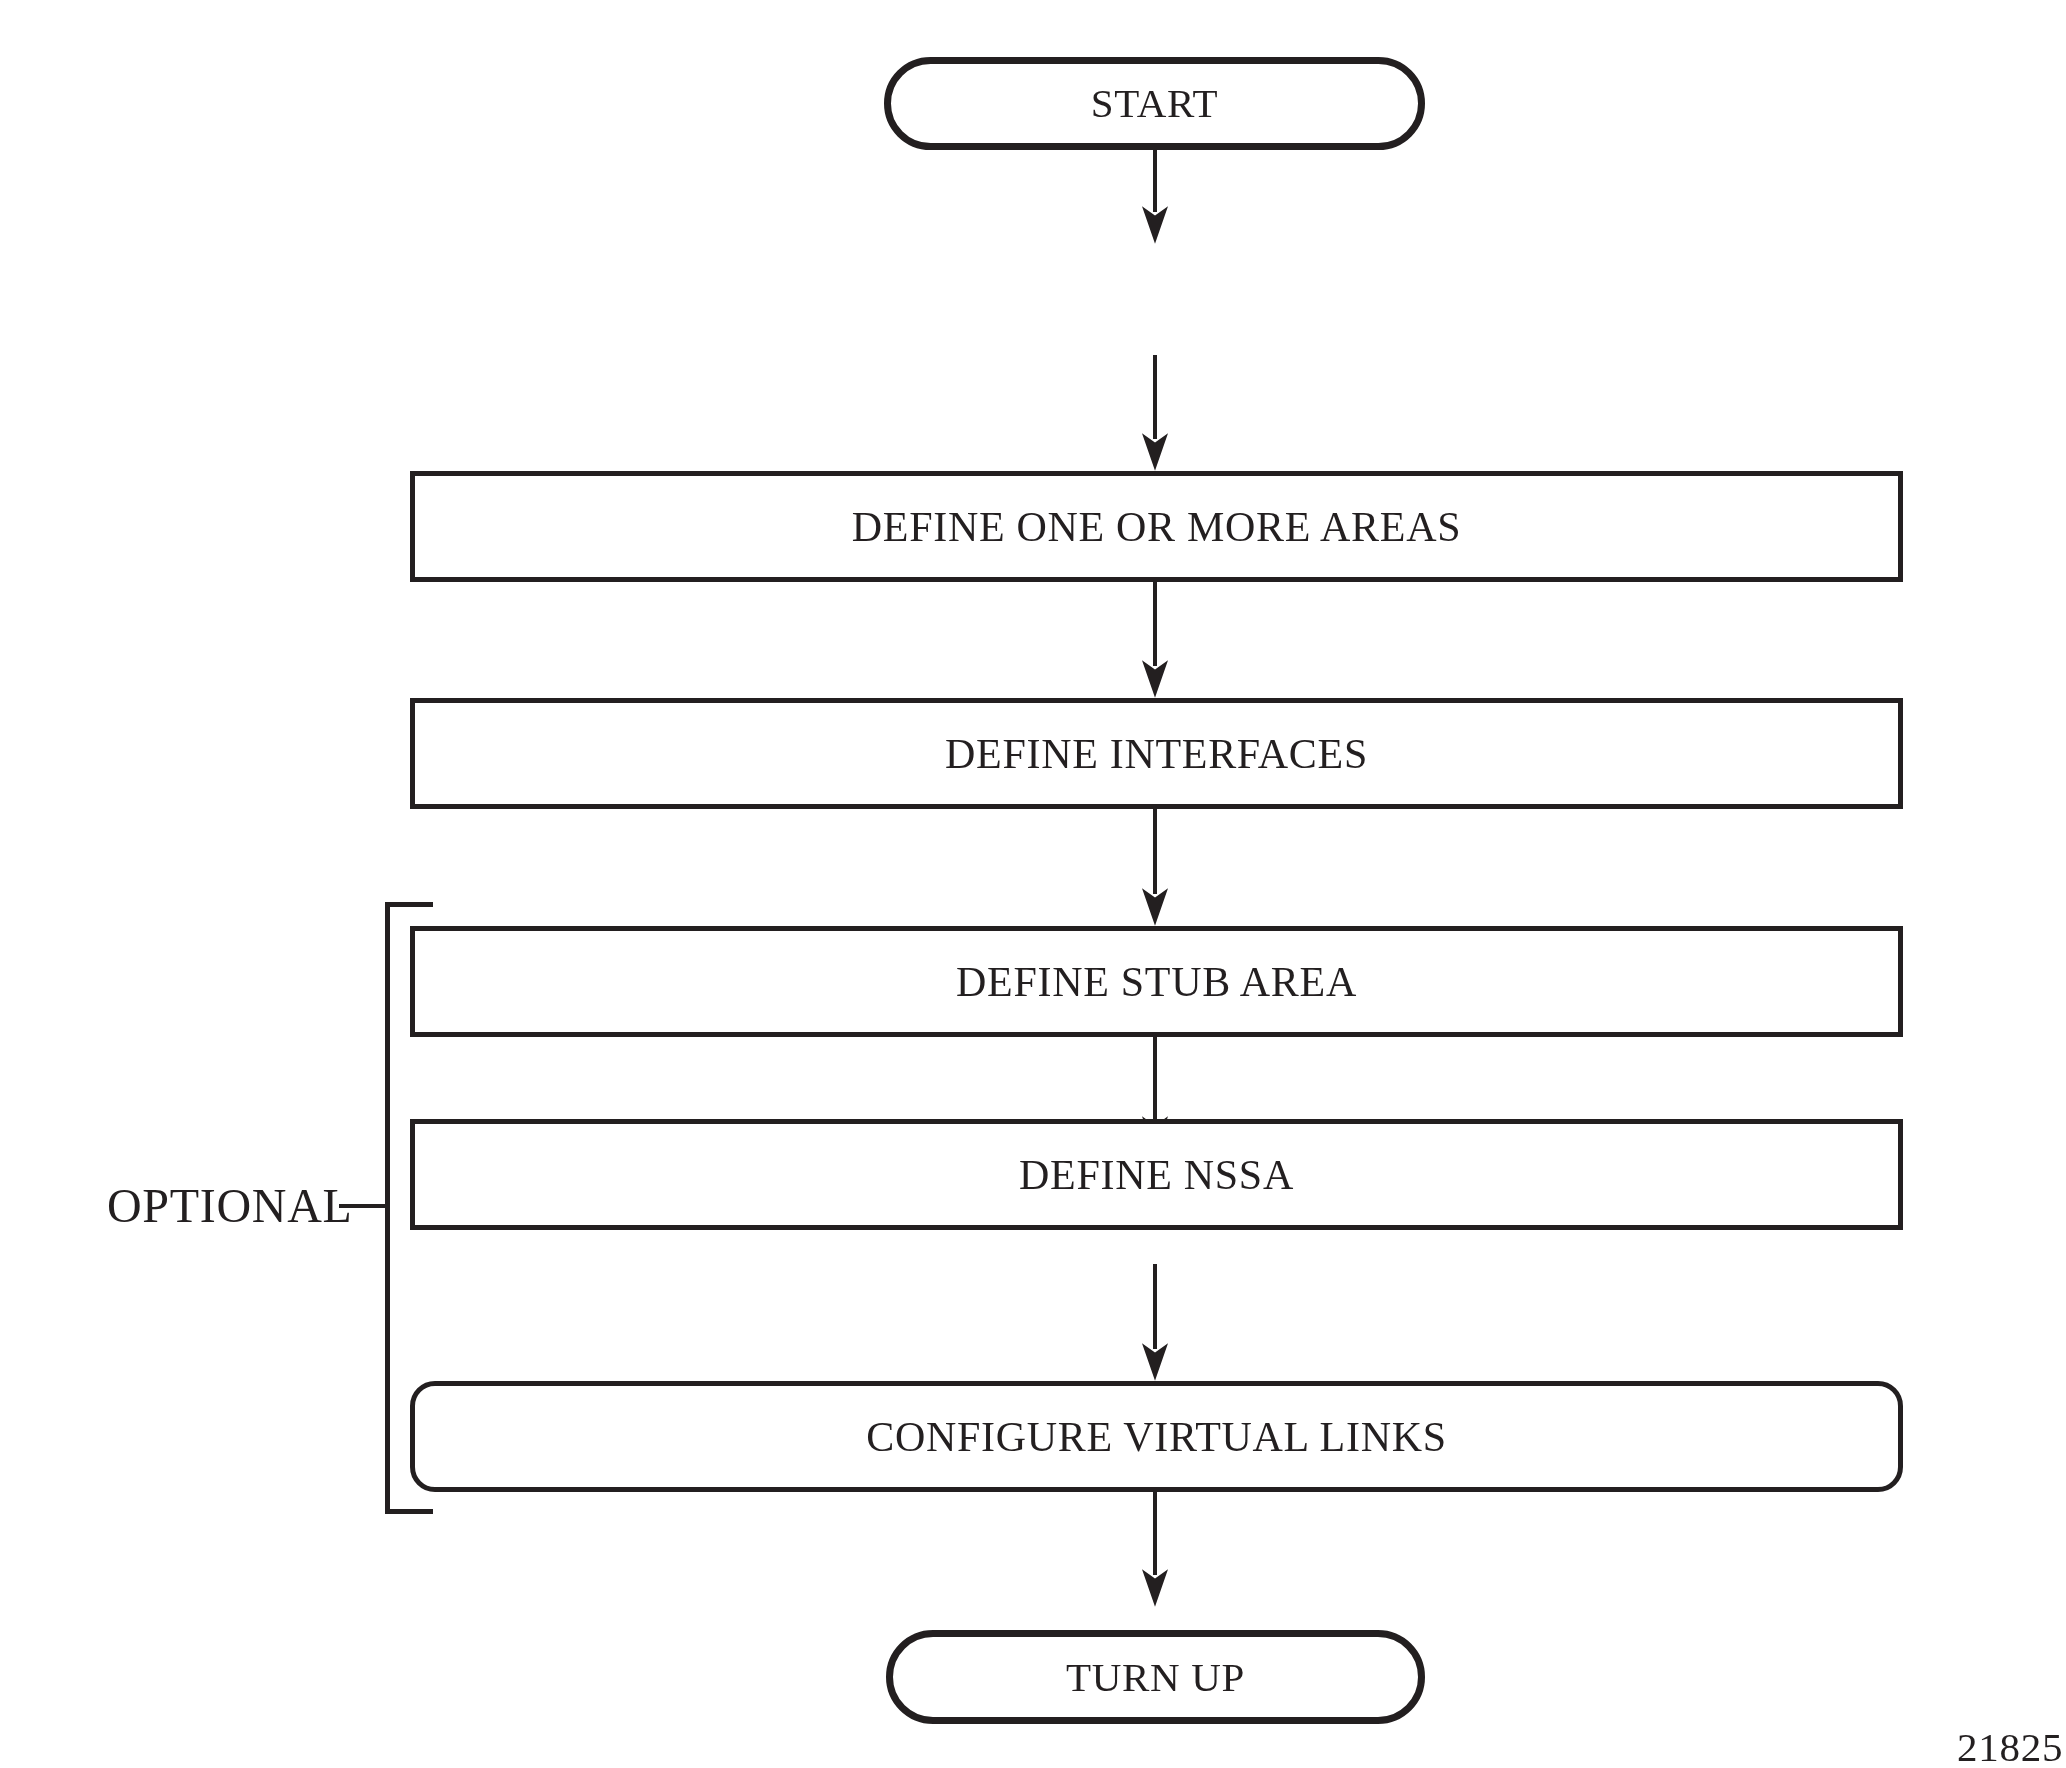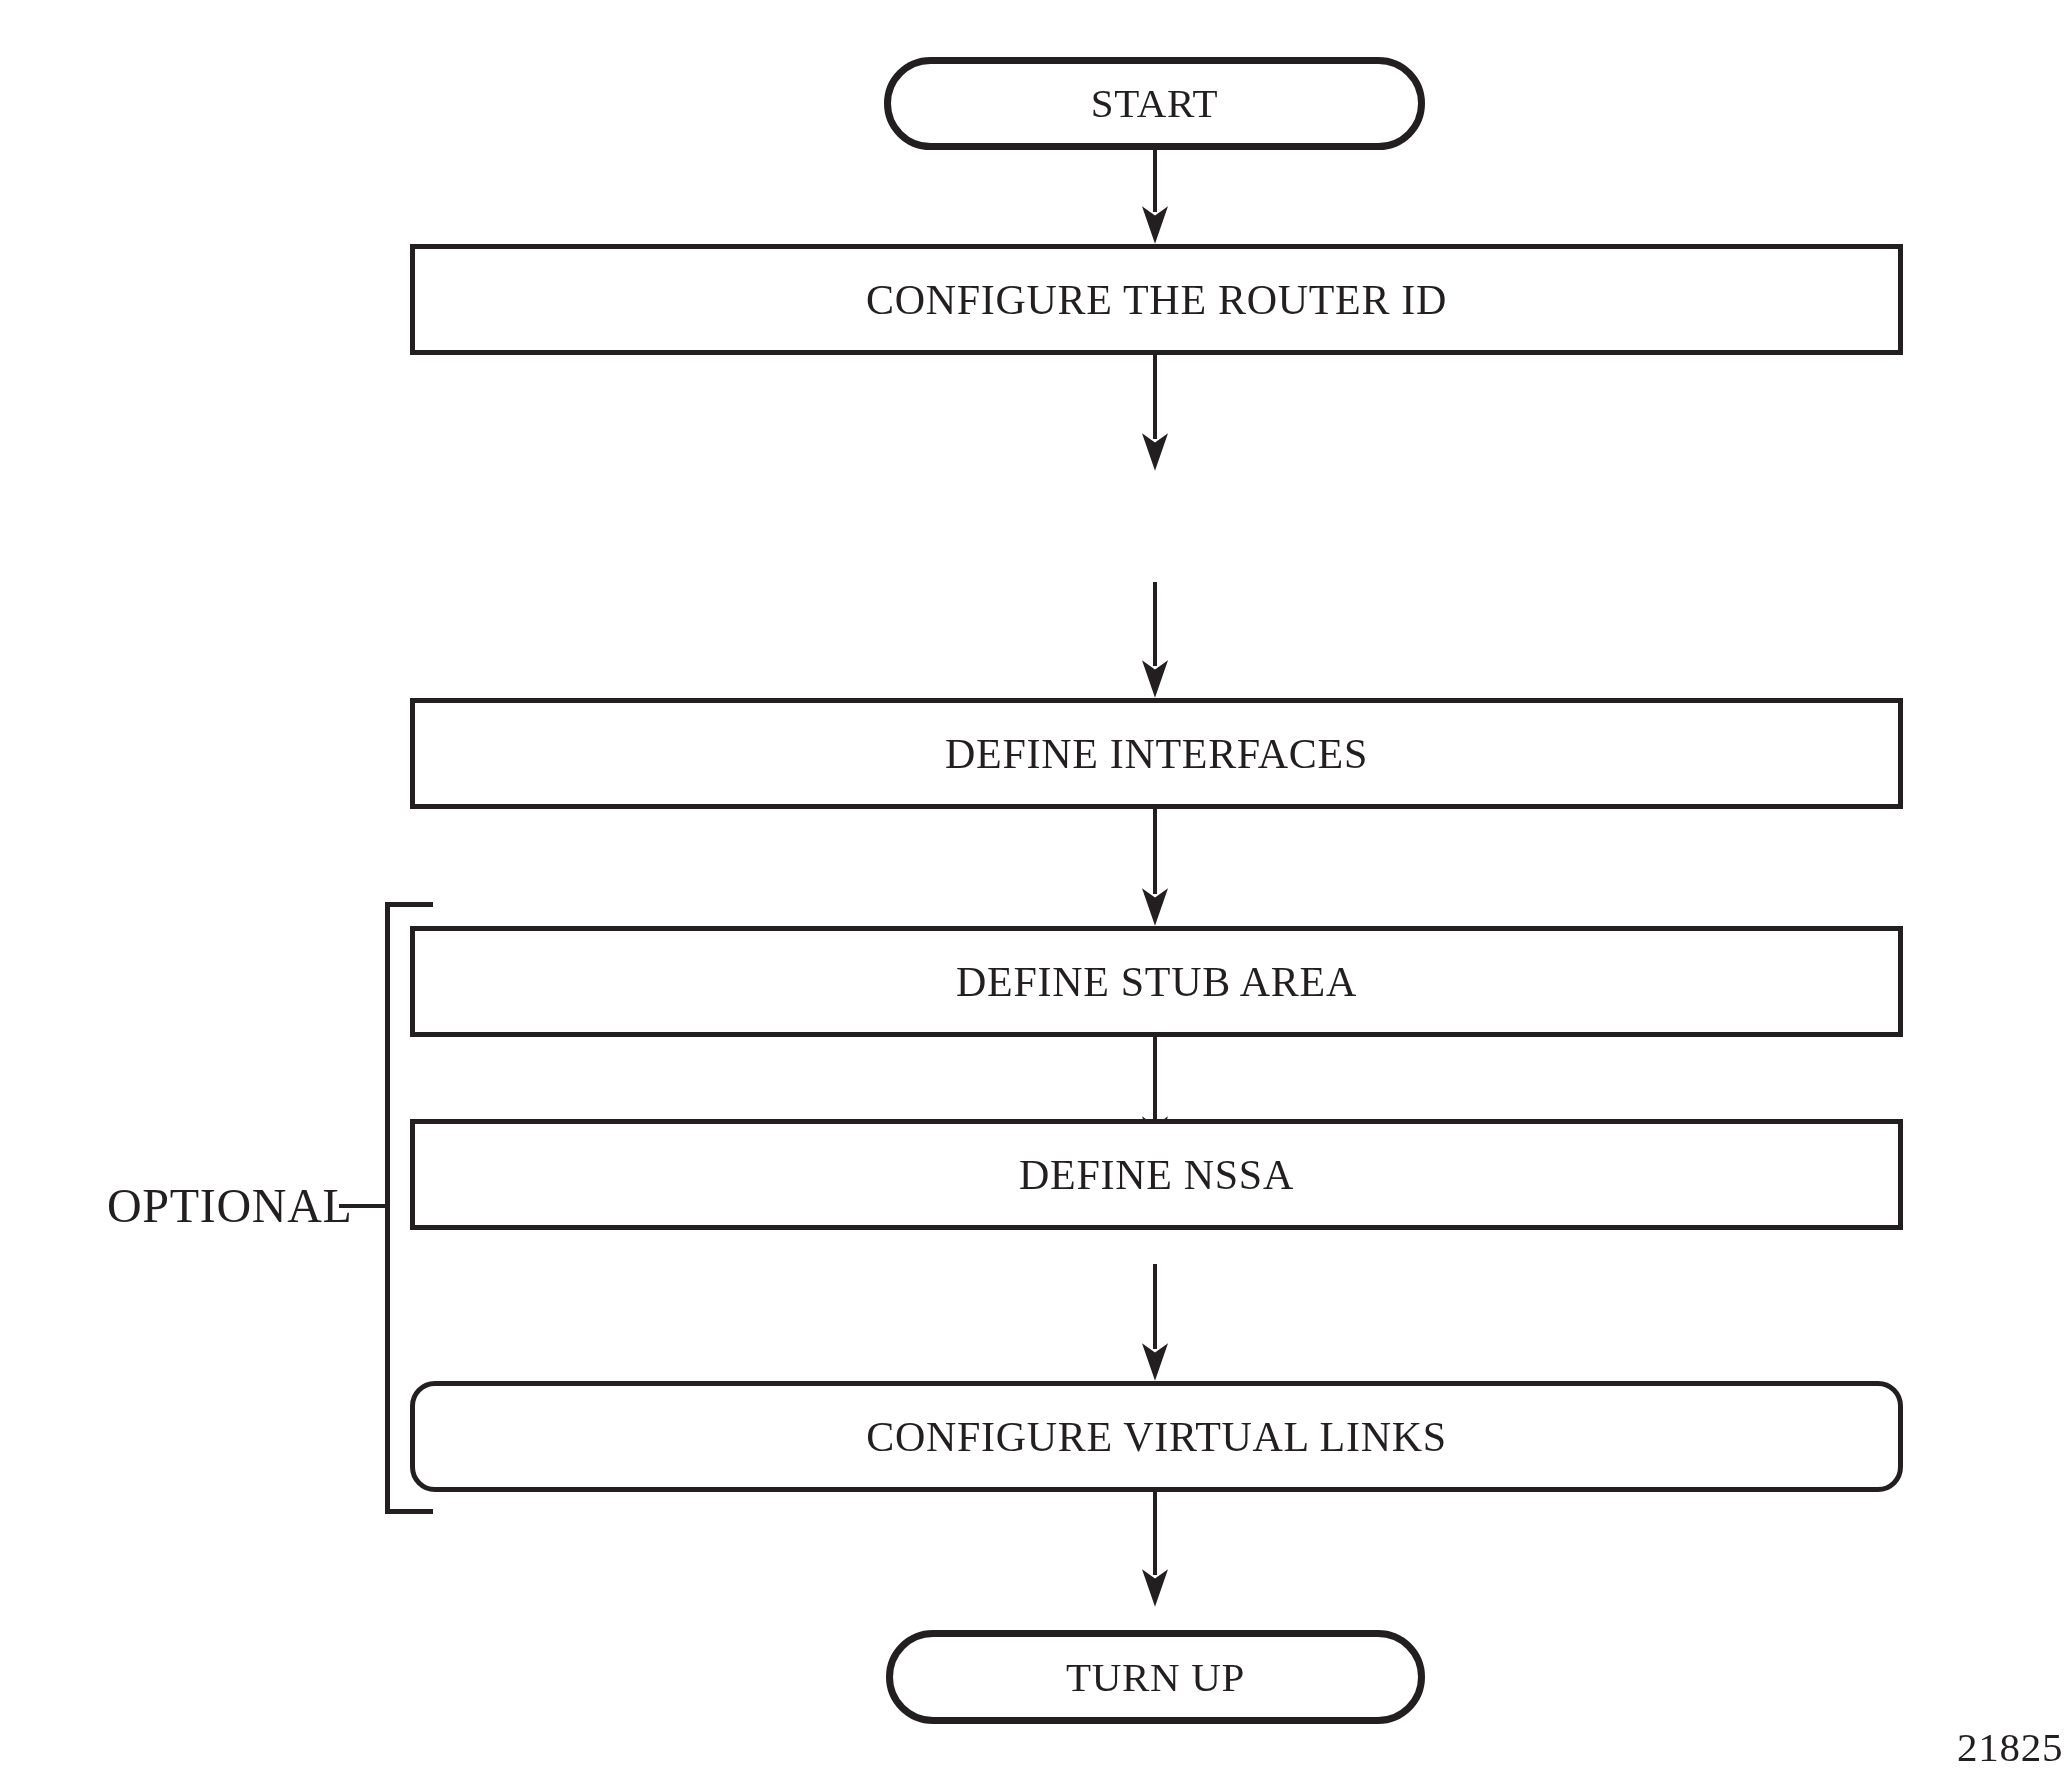--- a/index.html
+++ b/index.html
@@ -137,31 +137,31 @@
     <span>START</span>
   </div>
 
   <div class="connector" id="conn-0">
     <span class="shaft"></span>
     <svg width="26" height="38" viewBox="0 0 36 52">
       <polygon points="0,0 18,13 36,0 18,52" fill="#231f20"></polygon>
     </svg>
   </div>
 
-  <div class="node process" id="step-0">
-    <span>CONFIGURE THE ROUTER ID</span>
-  </div>
 
   <div class="connector" id="conn-1">
     <span class="shaft"></span>
     <svg width="26" height="38" viewBox="0 0 36 52">
       <polygon points="0,0 18,13 36,0 18,52" fill="#231f20"></polygon>
     </svg>
   </div>
 
+  <div class="node process" id="step-1">
+    <span>DEFINE ONE OR MORE AREAS</span>
+  </div>
 
   <div class="connector" id="conn-2">
     <span class="shaft"></span>
     <svg width="26" height="38" viewBox="0 0 36 52">
       <polygon points="0,0 18,13 36,0 18,52" fill="#231f20"></polygon>
     </svg>
   </div>
 
   <div class="node process" id="step-2">
     <span>DEFINE INTERFACES</span>

